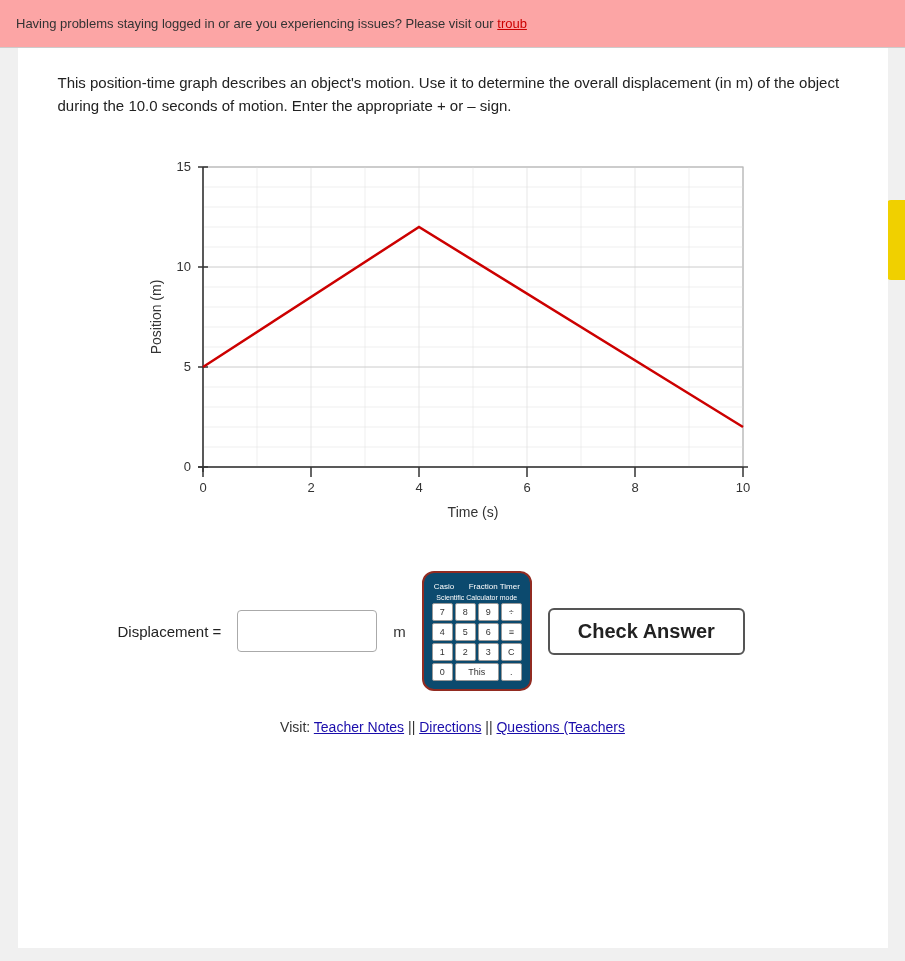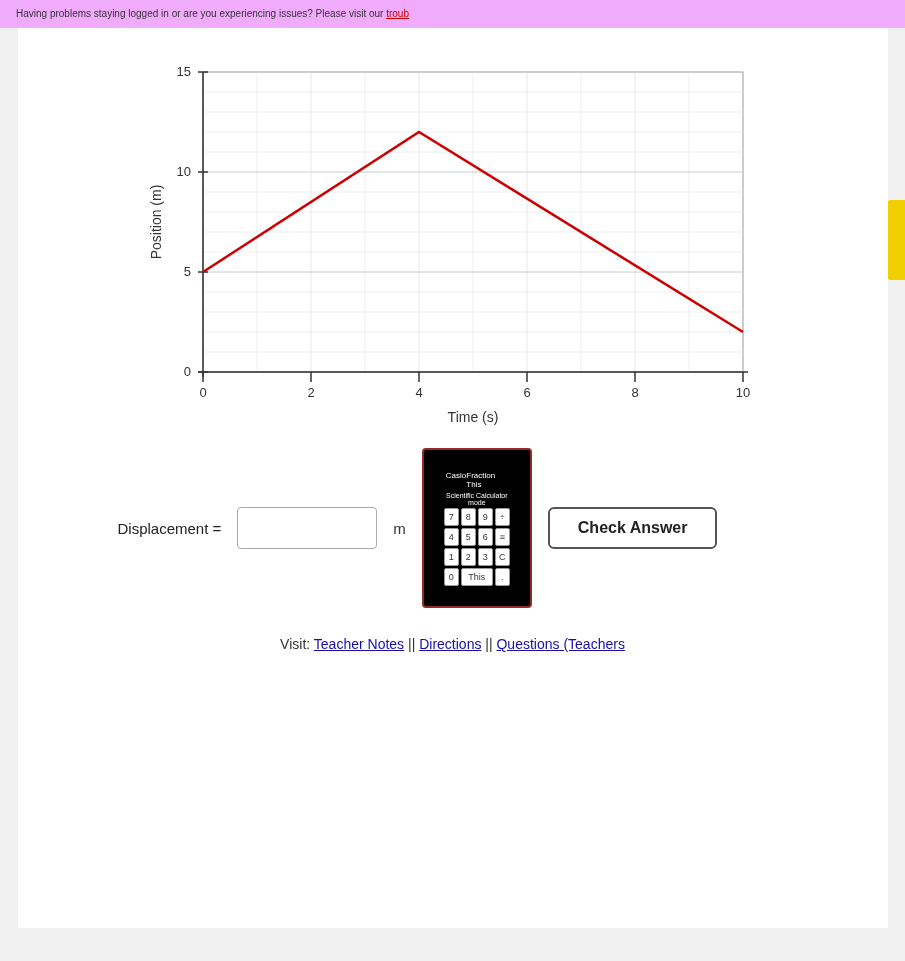--- a/index.html
+++ b/index.html
@@ -4,23 +4,23 @@
   <style>
     * { box-sizing: border-box; margin: 0; padding: 0; }
     body {
       font-family: Arial, sans-serif;
       background: #f0f0f0;
       width: 905px;
       min-height: 961px;
       overflow-x: hidden;
     }
     .top-banner {
-      background: #f0abfc;
-      padding: 8px 16px;
-      font-size: 10px;
+      background: #fca5a5;
+      padding: 16px 16px;
+      font-size: 13px;
       color: #333;
       border-bottom: 1px solid #ccc;
     }
     .top-banner a {
       color: #cc0000;
       text-decoration: underline;
     }
     .main-content {
       background: #fff;
       padding: 24px 40px 30px 40px;
@@ -31,21 +31,21 @@
     }
     .question-text {
       font-size: 15px;
       line-height: 1.5;
       color: #222;
       margin-bottom: 30px;
     }
     .graph-container {
       display: flex;
       justify-content: center;
-      margin-bottom: 16px;
+      margin-bottom: 44px;
     }
     .graph-wrapper {
       position: relative;
       width: 620px;
       height: 380px;
     }
     svg.graph {
       width: 620px;
       height: 380px;
     }
@@ -67,24 +67,24 @@
       border: 1px solid #aaa;
       border-radius: 4px;
       font-size: 15px;
       padding: 4px 8px;
     }
     .unit-label {
       font-size: 15px;
       color: #333;
     }
     .calculator {
-      background: #000000;
+      background: #0c4a6e;
       border: 2px solid #922b21;
-      border-radius: 4px;
-      padding: 20px;
+      border-radius: 12px;
+      padding: 8px;
       width: 110px;
       font-size: 10px;
     }
     .calc-title-row {
       display: flex;
       justify-content: space-between;
       color: #fff;
       font-size: 8px;
       margin-bottom: 2px;
       padding: 1px 2px;
@@ -105,21 +105,21 @@
       color: #333;
     }
     .calc-btn.wide {
       grid-column: span 2;
     }
     .check-answer-btn {
       background: #fff;
       border: 2px solid #555;
       border-radius: 6px;
       padding: 10px 28px;
-      font-size: 16px;
+      font-size: 20px;
       font-weight: bold;
       color: #222;
       cursor: pointer;
     }
     .footer-links {
       text-align: center;
       font-size: 14px;
       color: #333;
       margin-top: 28px;
     }
@@ -141,20 +141,21 @@
 <body>
 
 <div class="top-banner">
   <span>Having problems staying logged in or are you experiencing issues? Please visit our </span><a href="#">troub</a>
 </div>
 
 <div class="yellow-tab"></div>
 
 <div class="main-content">
 
+  <p class="question-text">This position-time graph describes an object's motion. Use it to determine the overall displacement (in m) of the object during the 10.0 seconds of motion. Enter the appropriate + or – sign.</p>
 
   <div class="graph-container">
     <div class="graph-wrapper">
       <svg class="graph" viewBox="0 0 620 380">
 
         <rect x="60" y="20" width="540" height="300" fill="white" stroke="#999" stroke-width="1"></rect>
 
         <line x1="60" y1="20" x2="60" y2="320" stroke="#ccc" stroke-width="0.5"></line>
         <line x1="168" y1="20" x2="168" y2="320" stroke="#ccc" stroke-width="0.5"></line>
         <line x1="276" y1="20" x2="276" y2="320" stroke="#ccc" stroke-width="0.5"></line>
@@ -229,21 +230,21 @@
   </div>
 
   <div class="answer-row">
     <span class="displacement-label">Displacement =</span>
     <input class="answer-input" type="text" style="">
     <span class="unit-label">m</span>
 
     <div class="calculator">
       <div class="calc-title-row">
         <span>Casio</span>
-        <span>Fraction This</span>
+        <span>Fraction Timer</span>
       </div>
       <div style="color:#fff;font-size:7px;text-align:center;margin-bottom:2px;">Scientific Calculator mode</div>
       <div class="calc-grid">
         <div class="calc-btn">7</div>
         <div class="calc-btn">8</div>
         <div class="calc-btn">9</div>
         <div class="calc-btn">÷</div>
         <div class="calc-btn">4</div>
         <div class="calc-btn">5</div>
         <div class="calc-btn">6</div>

